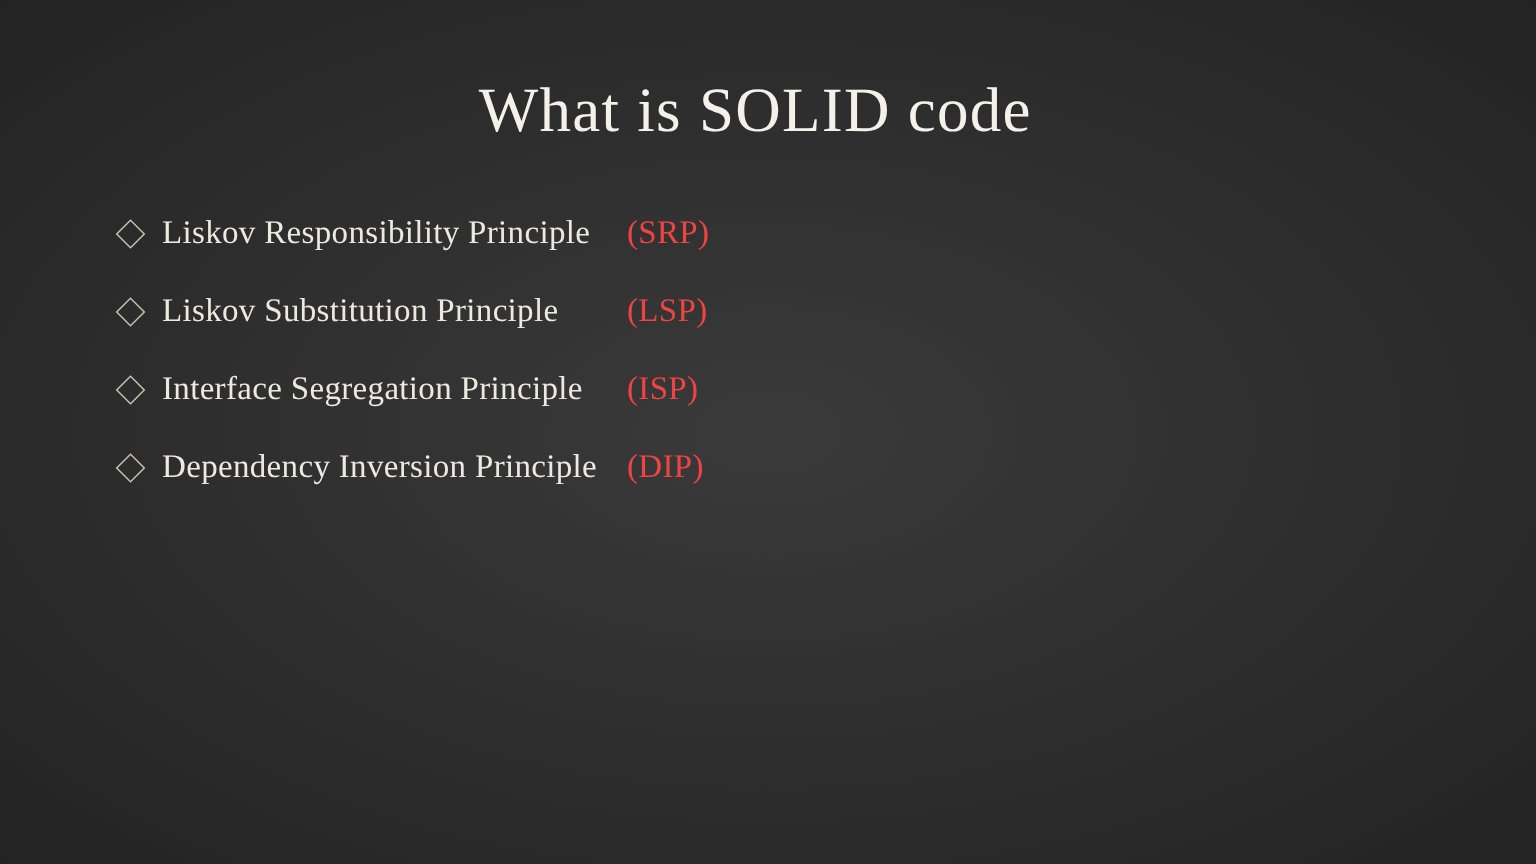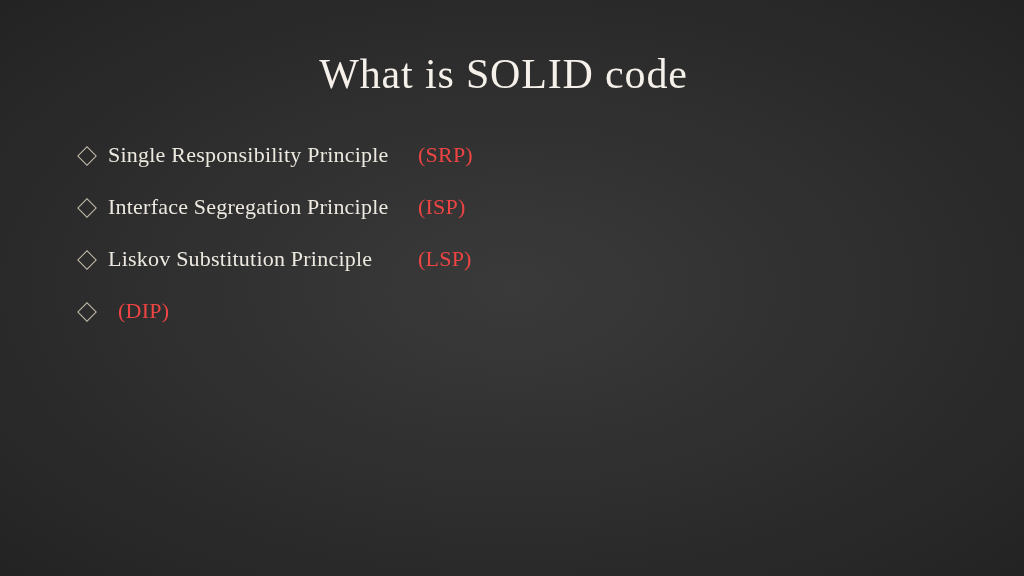--- a/index.html
+++ b/index.html
@@ -92,31 +92,32 @@
 </head>
 <body>
 
 <div class="slide">
   <h1 class="slide-title">What is SOLID code</h1>
 
   <ul class="principles-list" id="principles-list">
 
   <li>
         <span class="bullet-diamond"></span>
-        <span class="principle-name">Single Responsibility Principle</span>
+        <span class="principle-name">Liskov Responsibility Principle</span>
         <span class="principle-abbr">(SRP)</span>
+      </li>
+      <li>
+        <span class="bullet-diamond"></span>
+        <span class="principle-name">Liskov Substitution Principle</span>
+        <span class="principle-abbr">(LSP)</span>
       </li>
       <li>
         <span class="bullet-diamond"></span>
         <span class="principle-name">Interface Segregation Principle</span>
         <span class="principle-abbr">(ISP)</span>
       </li>
       <li>
         <span class="bullet-diamond"></span>
-        <span class="principle-name">Liskov Substitution Principle</span>
-        <span class="principle-abbr">(LSP)</span>
-      </li>
-      <li>
-        <span class="bullet-diamond"></span>
+        <span class="principle-name">Dependency Inversion Principle</span>
         <span class="principle-abbr">(DIP)</span>
       </li>
     </ul>
 </div>
 
 </body></html>

